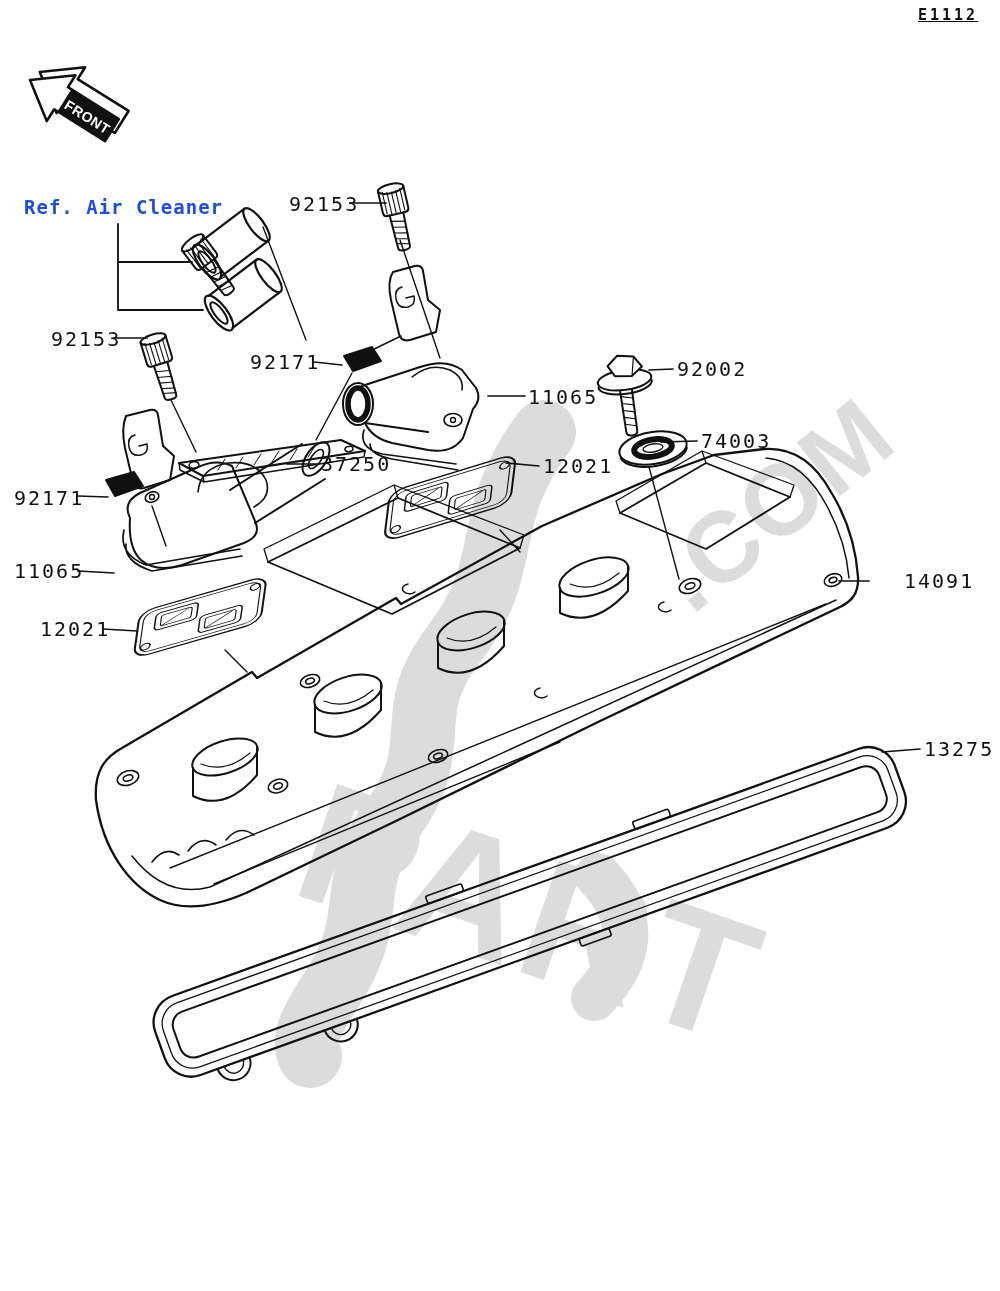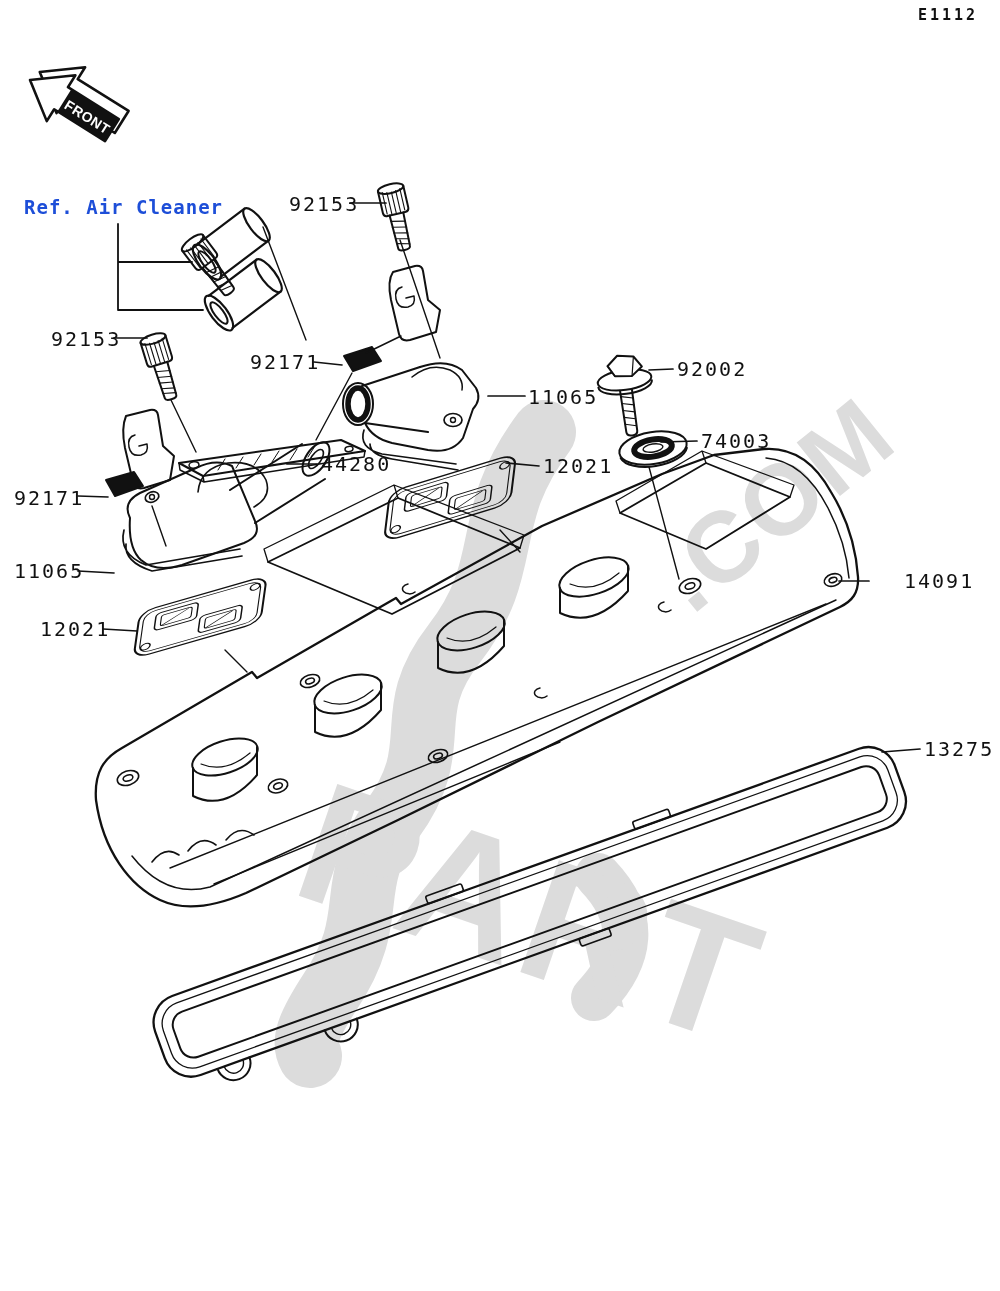--- a/index.html
+++ b/index.html
@@ -232,30 +232,30 @@
       <path d="M506,463 L539,466"></path>
       <path d="M488,396 L525,396"></path>
       <path d="M649,370 L673,369"></path>
       <path d="M661,442 L697,441"></path>
       <path d="M839,581 L869,581"></path>
       <path d="M882,752 L920,749"></path>
     </g>
   </g>
 </svg>
 
-<div class="codelabel" style="left:918px;top:8px;">E1112</div>
+<div class="codelabel" style="left:918px;top:8px;text-decoration:underline;">E1112</div>
 <div class="reflabel" style="left:24px;top:198px;">Ref. Air Cleaner</div>
 
 <div class="plabel" style="left:289px;top:194px;">92153</div>
 <div class="plabel" style="left:51px;top:329px;">92153</div>
 <div class="plabel" style="left:250px;top:352px;">92171</div>
 <div class="plabel" style="left:14px;top:488px;">92171</div>
 <div class="plabel" style="left:528px;top:387px;">11065</div>
 <div class="plabel" style="left:14px;top:561px;">11065</div>
 <div class="plabel" style="left:543px;top:456px;">12021</div>
 <div class="plabel" style="left:40px;top:619px;">12021</div>
-<div class="plabel" style="left:321px;top:454px;">44280</div>
+<div class="plabel" style="left:321px;top:454px;">37250</div>
 <div class="plabel" style="left:677px;top:359px;">92002</div>
 <div class="plabel" style="left:701px;top:431px;">74003</div>
 <div class="plabel" style="left:872px;top:571px;margin-left:32px;">14091</div>
 <div class="plabel" style="left:924px;top:739px;">13275</div>
 
 </div>
 
 </body></html>

